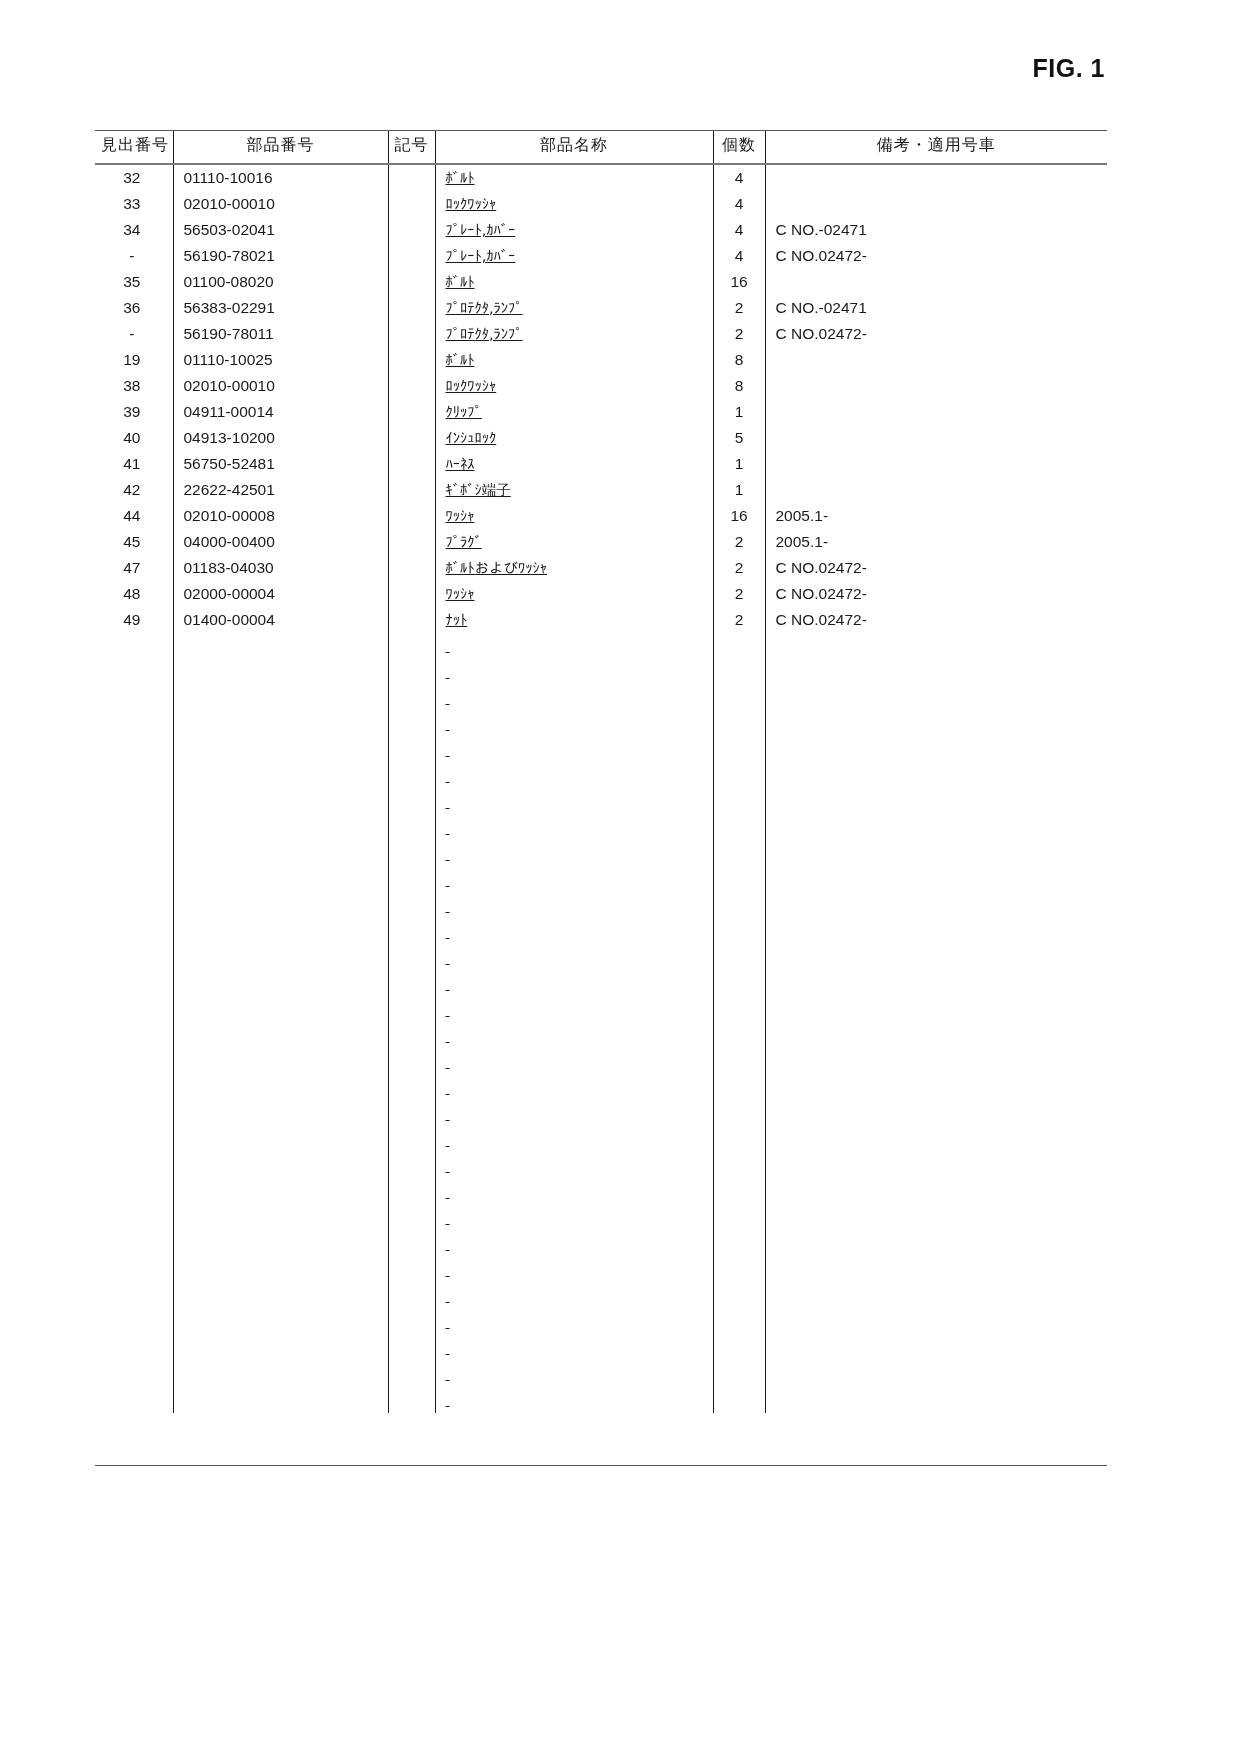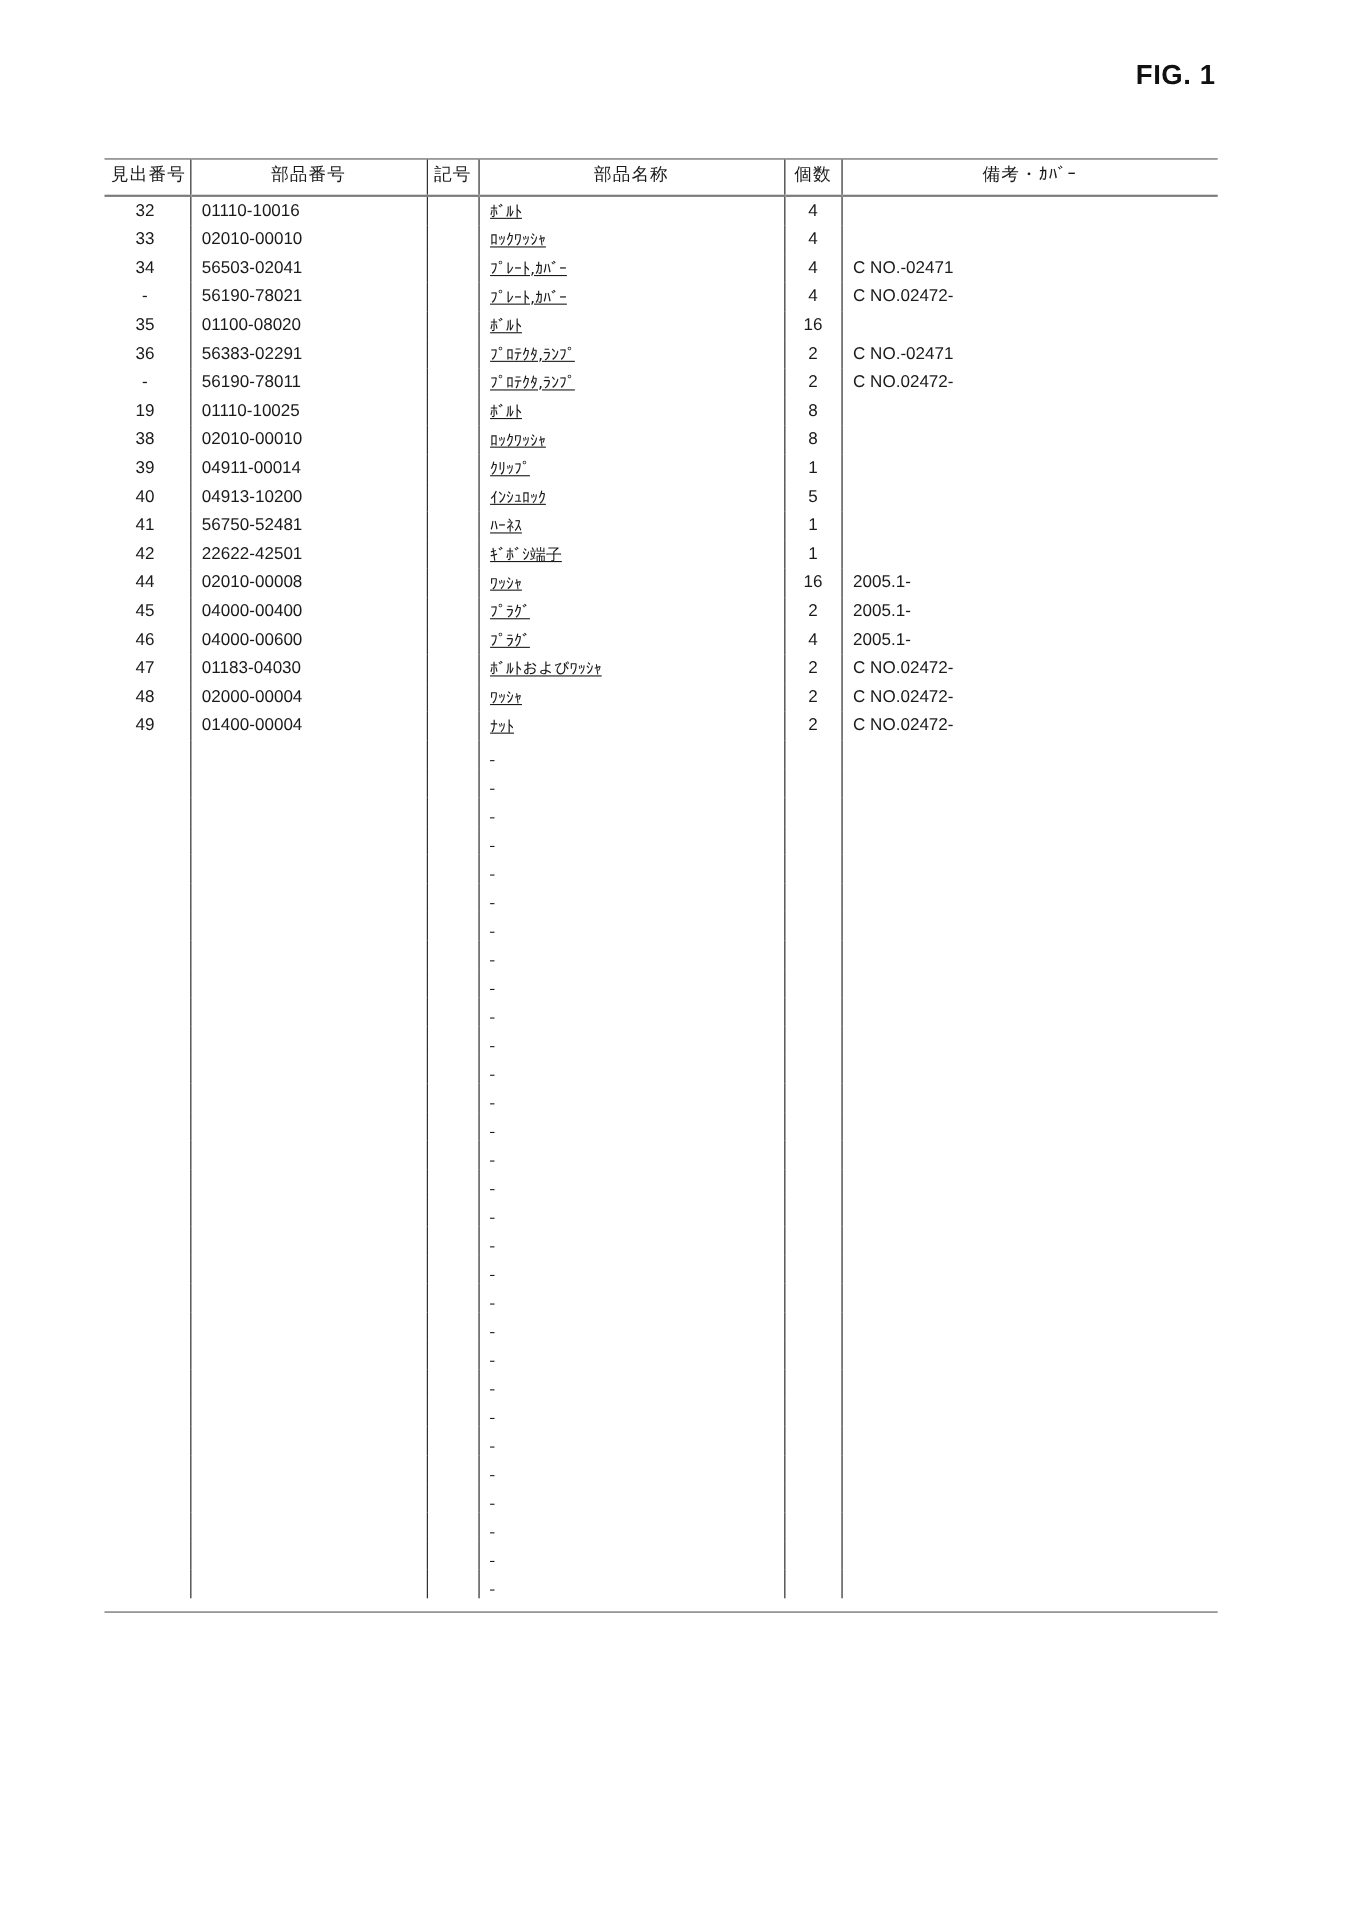--- a/index.html
+++ b/index.html
@@ -32,21 +32,21 @@
     font-weight: bold;
     letter-spacing: 0.5px;
     color: #111111;
     white-space: nowrap;
   }
 
   
   .table-wrap {
     position: absolute;
     left: 95px;
-    top: 144px;
+    top: 130px;
     width: 1012px;
   }
 
   table.parts {
     border-collapse: collapse;
     width: 1012px;
     table-layout: fixed;
     font-size: 15.5px;
   }
 
@@ -131,21 +131,21 @@
         <col class="c-qty">
         <col class="c-remark">
       </colgroup>
       <thead>
         <tr>
           <th>見出番号</th>
           <th>部品番号</th>
           <th>記号</th>
           <th>部品名称</th>
           <th>個数</th>
-          <th>備考・ｶﾊﾞｰ</th>
+          <th>備考・適用号車</th>
         </tr>
       </thead>
       <tbody id="parts-body">
           <tr>
             <td class="idx">32</td>
             <td class="pno">01110-10016</td>
             <td class="sym"></td>
             <td class="name"><span class="kana">ﾎﾞﾙﾄ</span></td>
             <td class="qty">4</td>
             <td class="remark"></td>
@@ -256,28 +256,20 @@
           </tr>
           <tr>
             <td class="idx">45</td>
             <td class="pno">04000-00400</td>
             <td class="sym"></td>
             <td class="name"><span class="kana">ﾌﾟﾗｸﾞ</span></td>
             <td class="qty">2</td>
             <td class="remark">2005.1-</td>
           </tr>
           <tr>
-            <td class="idx">46</td>
-            <td class="pno">04000-00600</td>
-            <td class="sym"></td>
-            <td class="name"><span class="kana">ﾌﾟﾗｸﾞ</span></td>
-            <td class="qty">4</td>
-            <td class="remark">2005.1-</td>
-          </tr>
-          <tr>
             <td class="idx">47</td>
             <td class="pno">01183-04030</td>
             <td class="sym"></td>
             <td class="name"><span class="kana">ﾎﾞﾙﾄおよびﾜｯｼｬ</span></td>
             <td class="qty">2</td>
             <td class="remark">C NO.02472-</td>
           </tr>
           <tr>
             <td class="idx">48</td>
             <td class="pno">02000-00004</td>

